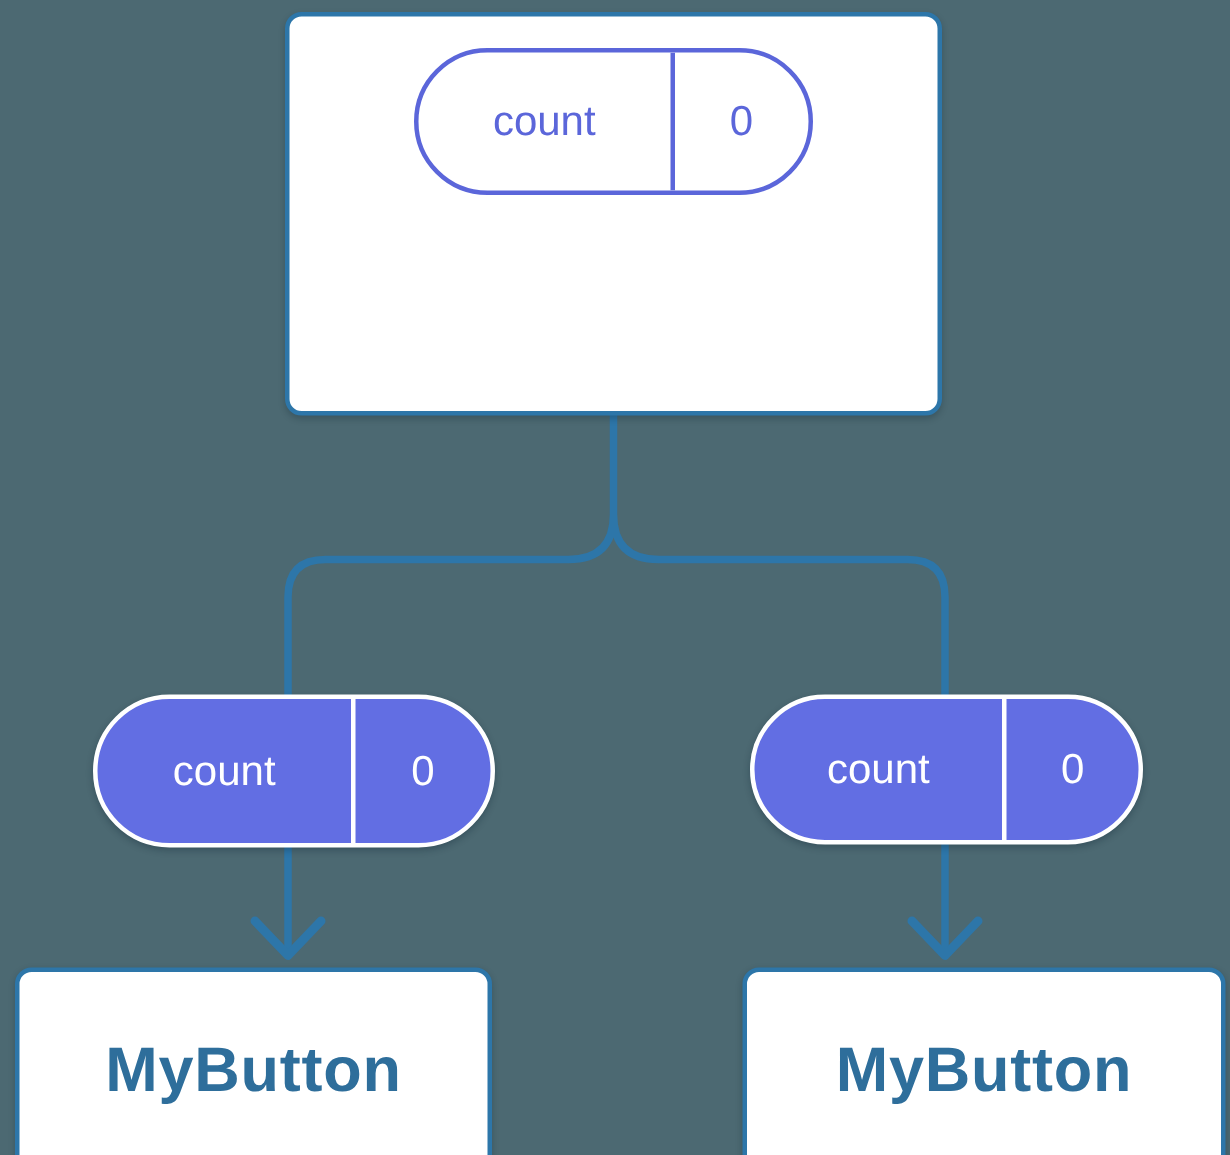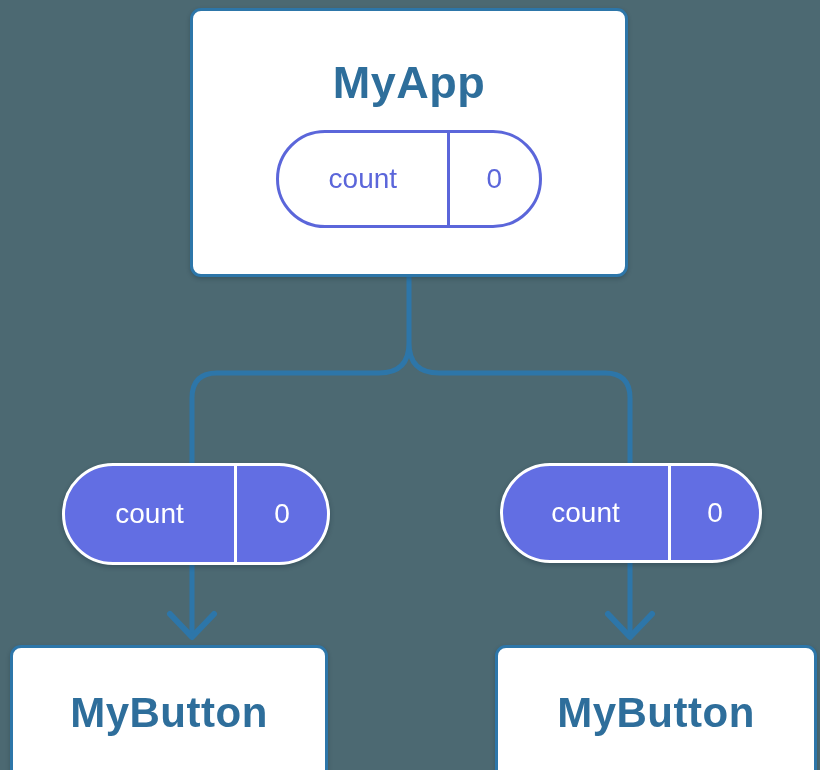--- a/index.html
+++ b/index.html
@@ -95,21 +95,20 @@
              Q409 373 379 373 L217 373 Q192 373 192 398 L192 636
              M409 343
              Q409 373 439 373 L605 373 Q630 373 630 398 L630 636" fill="none" stroke="#2d76a9" stroke-width="5"></path>
 
     <path d="M170 614 L192 637 L214 614" fill="none" stroke="#2d76a9" stroke-width="6" stroke-linecap="round" stroke-linejoin="round"></path>
 
     <path d="M608 614 L630 637 L652 614" fill="none" stroke="#2d76a9" stroke-width="6" stroke-linecap="round" stroke-linejoin="round"></path>
   </svg>
 
   <div class="card card-root">
-    <div class="card-title">MyApp</div>
     <div class="pill pill-outline">
       <div class="pill-label">count</div>
       <div class="pill-value">0</div>
     </div>
   </div>
 
   <div class="pill pill-filled pill-left">
     <div class="pill-label">count</div>
     <div class="pill-value">0</div>
   </div>

